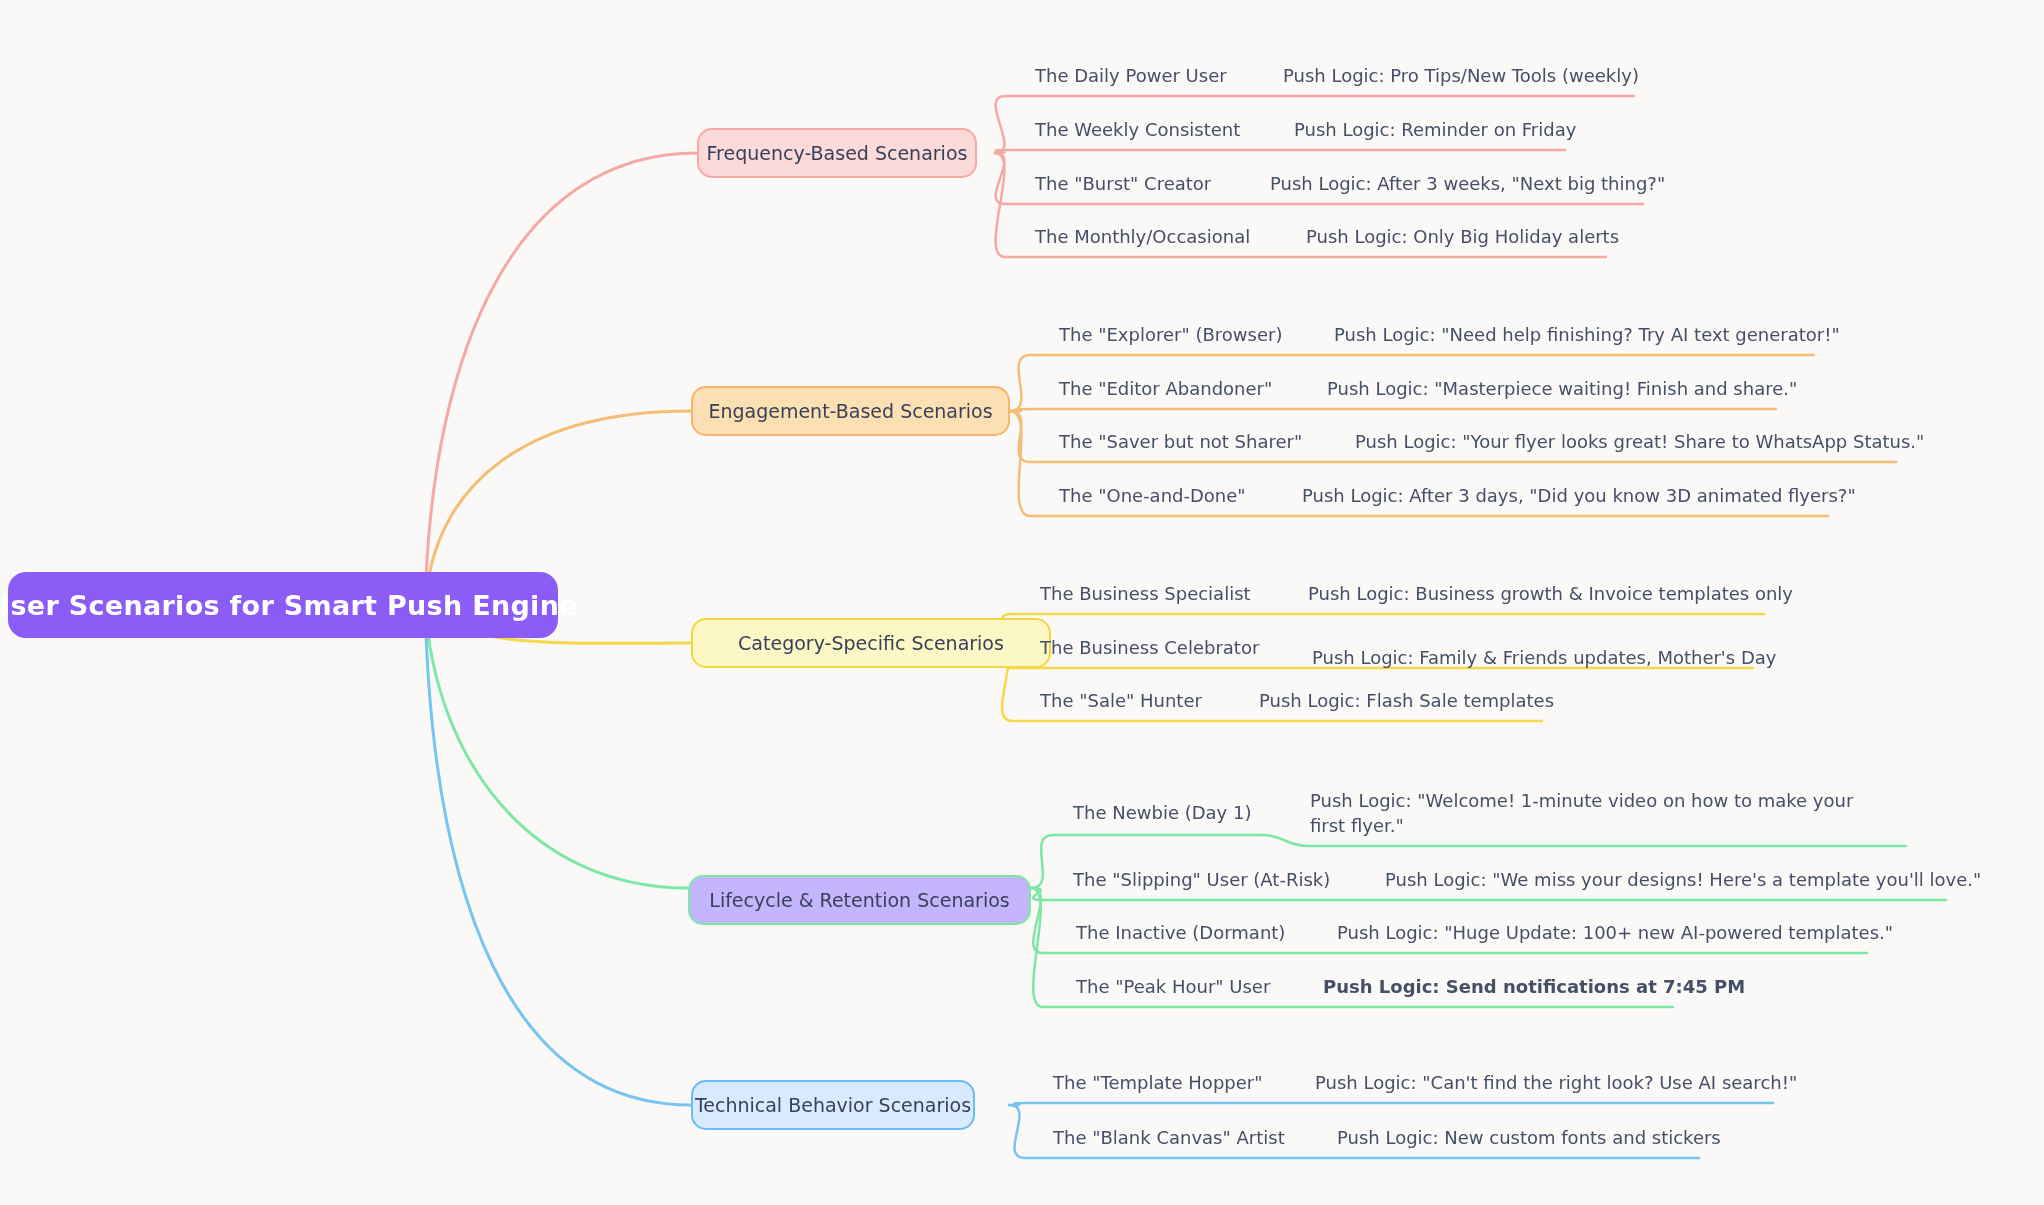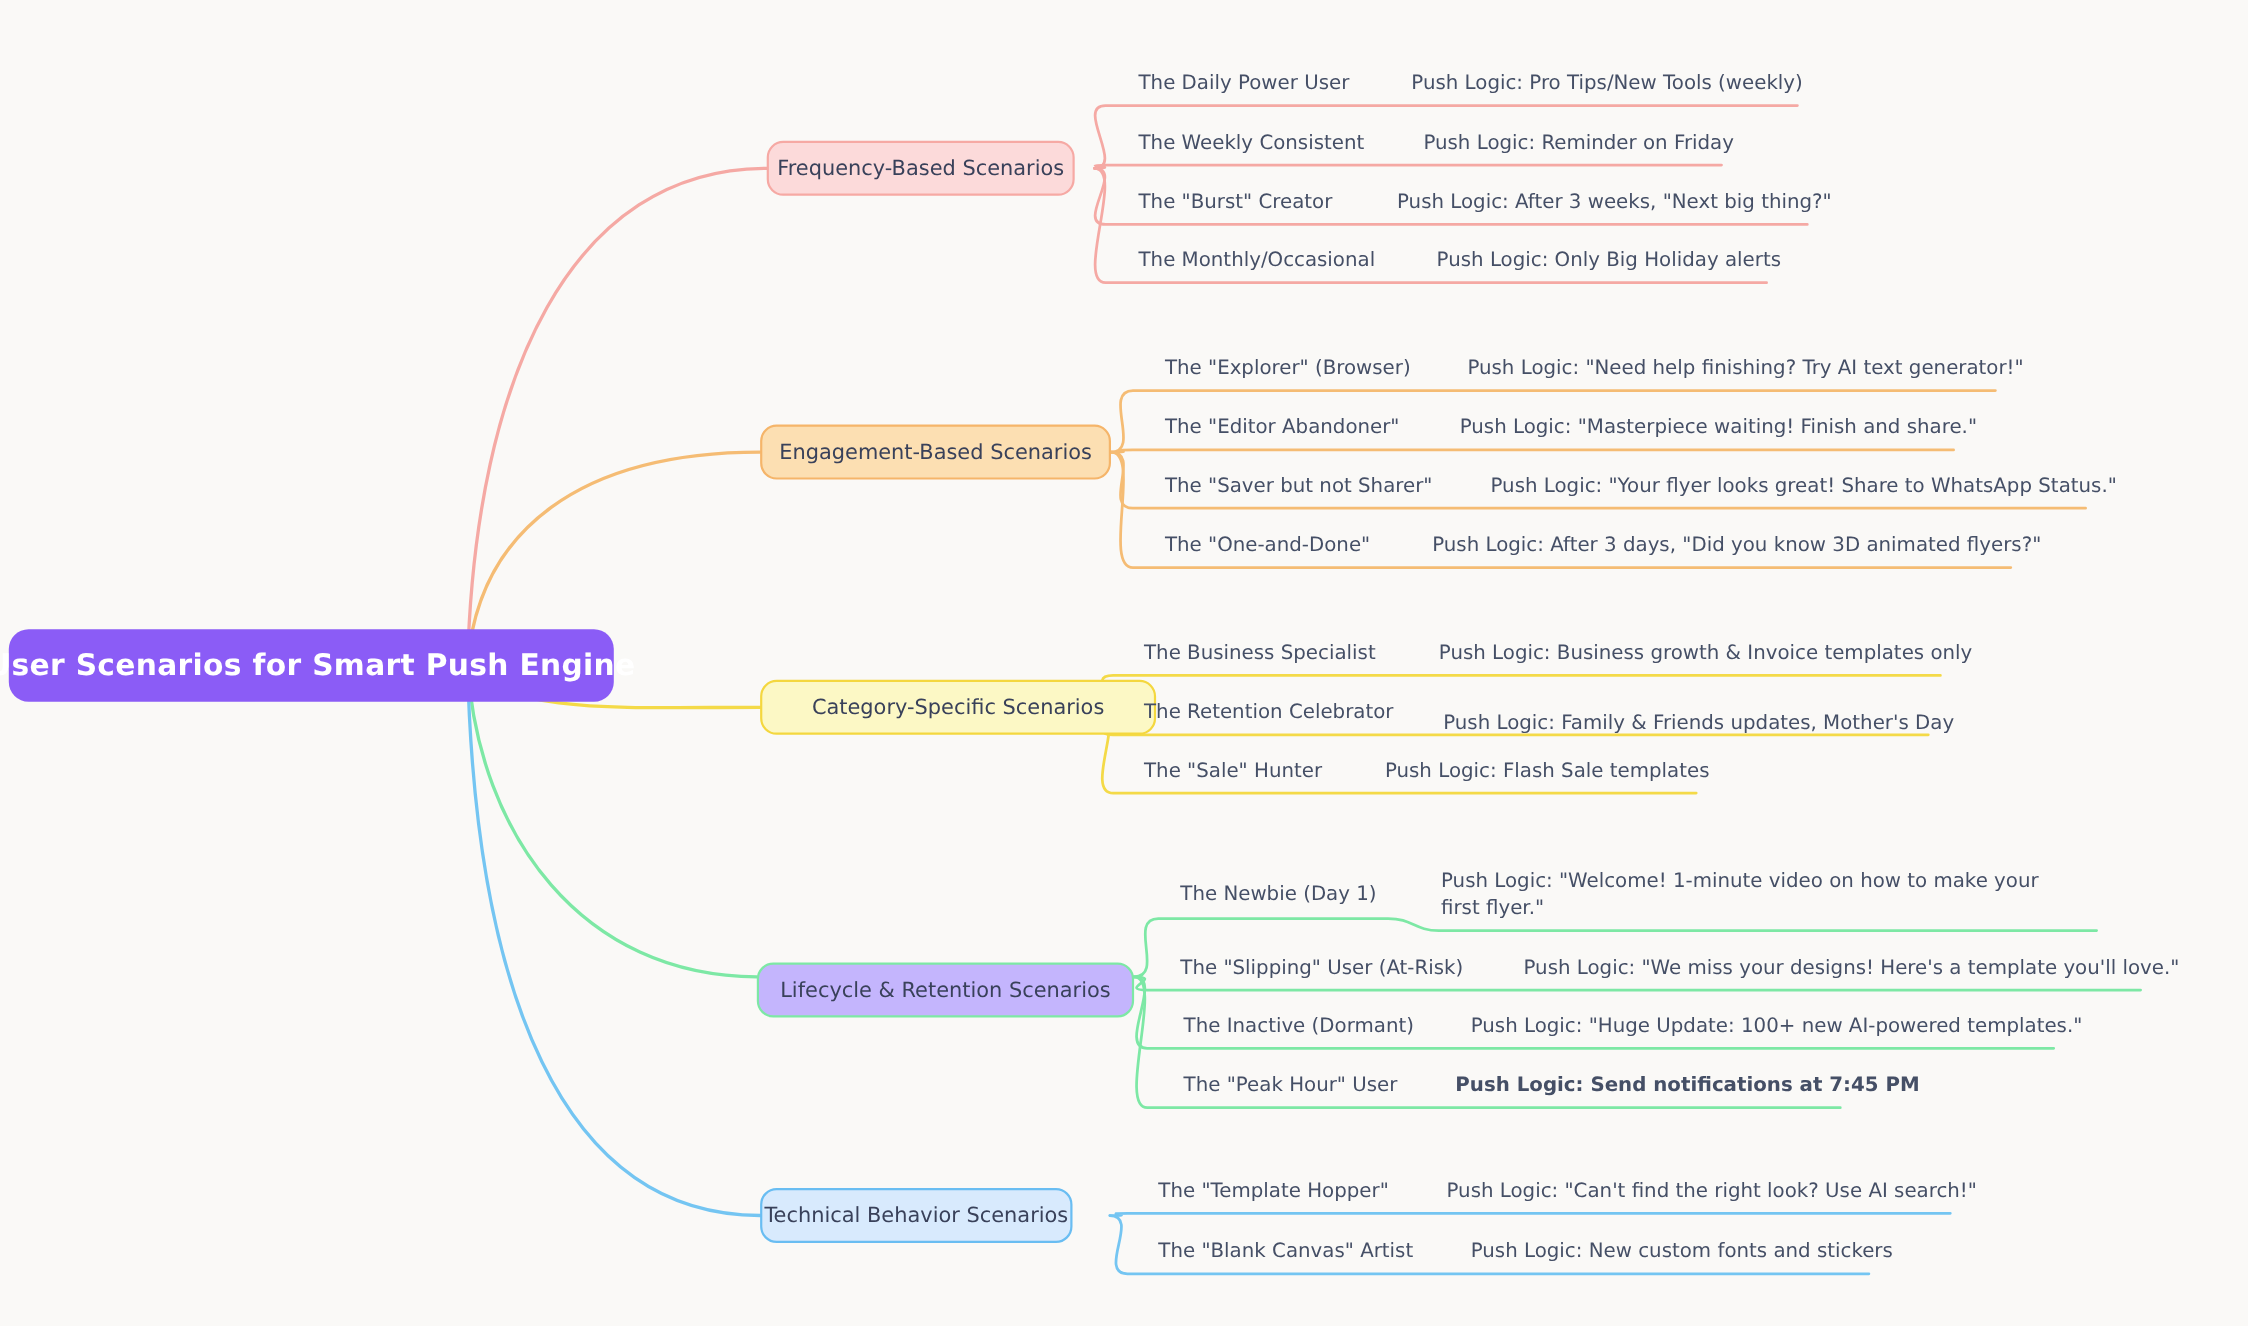--- a/index.html
+++ b/index.html
@@ -124,21 +124,21 @@
   <span class="leaf-text" style="left:1334px; top:321px;">Push Logic: "Need help finishing? Try AI text generator!"</span>
   <span class="leaf-text" style="left:1059px; top:375px;">The "Editor Abandoner"</span>
   <span class="leaf-text" style="left:1327px; top:375px;">Push Logic: "Masterpiece waiting! Finish and share."</span>
   <span class="leaf-text" style="left:1059px; top:428px;">The "Saver but not Sharer"</span>
   <span class="leaf-text" style="left:1355px; top:428px;">Push Logic: "Your flyer looks great! Share to WhatsApp Status."</span>
   <span class="leaf-text" style="left:1059px; top:482px;">The "One-and-Done"</span>
   <span class="leaf-text" style="left:1302px; top:482px;">Push Logic: After 3 days, "Did you know 3D animated flyers?"</span>
 
   <span class="leaf-text" style="left:1040px; top:580px;">The Business Specialist</span>
   <span class="leaf-text" style="left:1308px; top:580px;">Push Logic: Business growth &amp; Invoice templates only</span>
-  <span class="leaf-text" style="left:1040px; top:634px;">The Retention Celebrator</span>
+  <span class="leaf-text" style="left:1040px; top:634px;">The Business Celebrator</span>
   <span class="leaf-text" style="left:1312px; top:644px;">Push Logic: Family &amp; Friends updates, Mother's Day</span>
   <span class="leaf-text" style="left:1040px; top:687px;">The "Sale" Hunter</span>
   <span class="leaf-text" style="left:1259px; top:687px;">Push Logic: Flash Sale templates</span>
 
   <span class="leaf-text" style="left:1073px; top:799px;">The Newbie (Day 1)</span>
   <span class="leaf-text wrap" style="left:1310px; top:788px;">Push Logic: "Welcome! 1-minute video on how to make your first flyer."</span>
   <span class="leaf-text" style="left:1073px; top:866px;">The "Slipping" User (At-Risk)</span>
   <span class="leaf-text" style="left:1385px; top:866px;">Push Logic: "We miss your designs! Here's a template you'll love."</span>
   <span class="leaf-text" style="left:1076px; top:919px;">The Inactive (Dormant)</span>
   <span class="leaf-text" style="left:1337px; top:919px;">Push Logic: "Huge Update: 100+ new AI-powered templates."</span>

